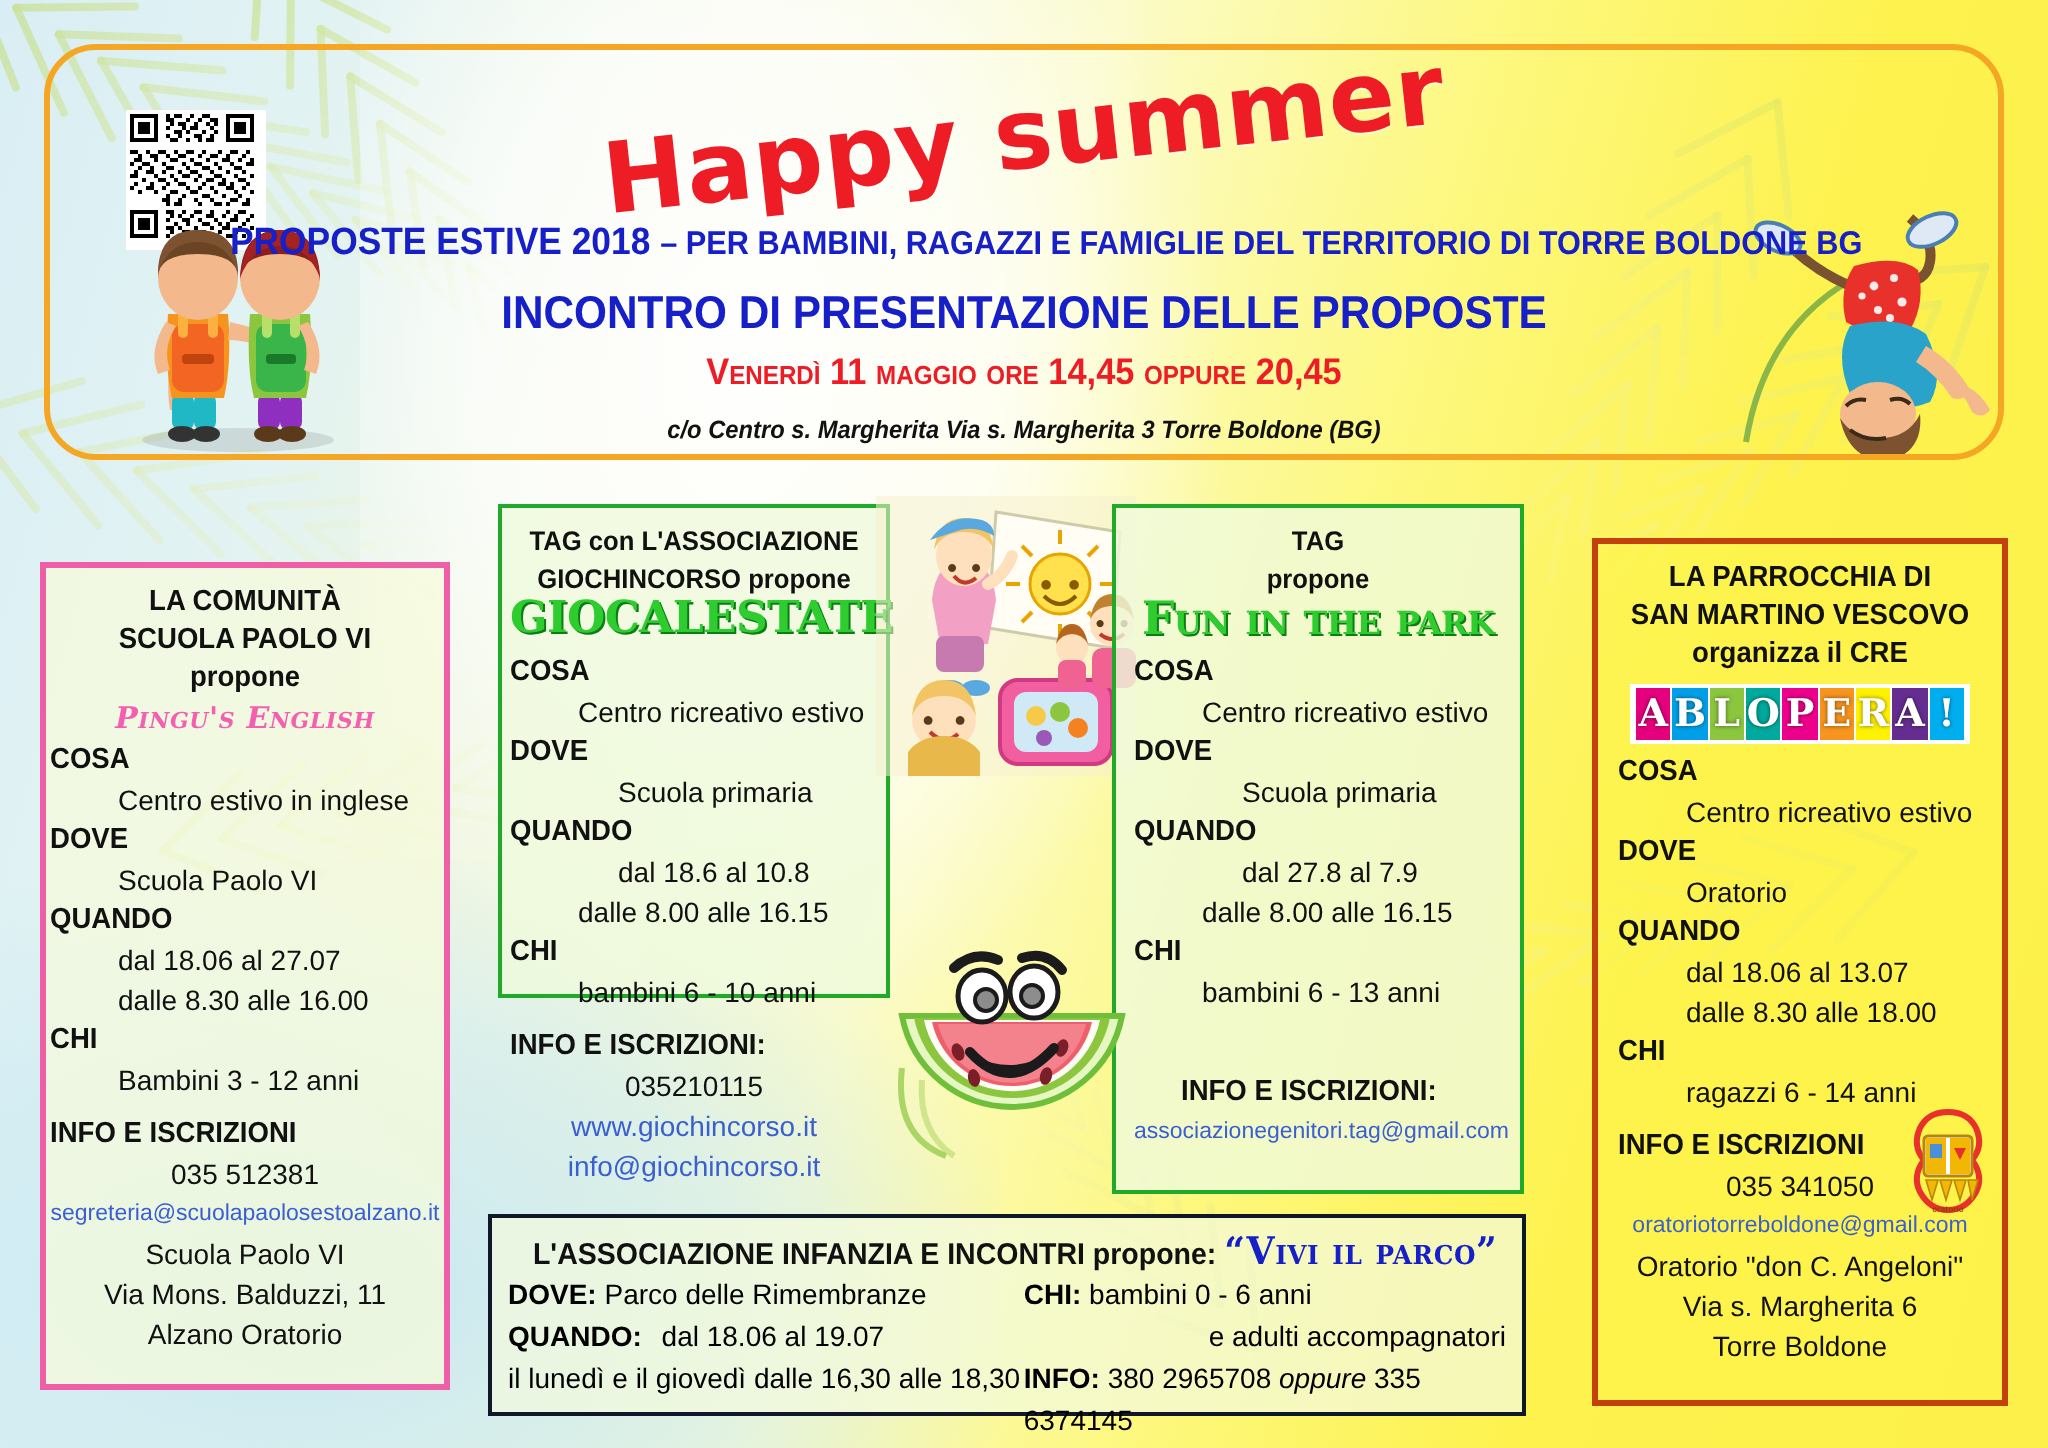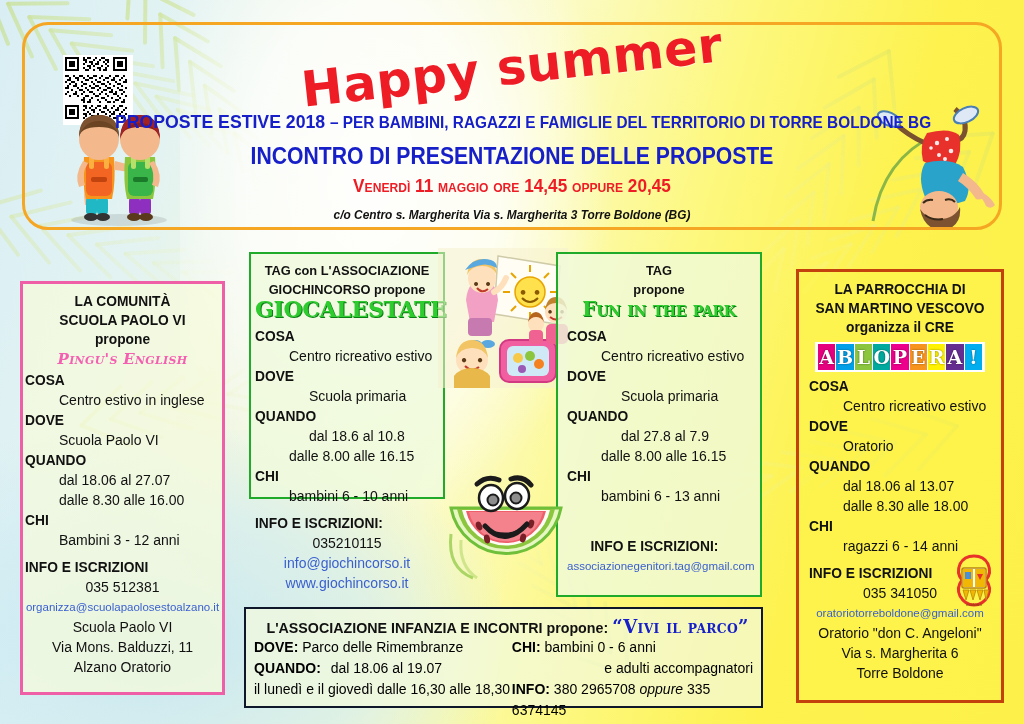--- a/index.html
+++ b/index.html
@@ -63,21 +63,21 @@
 
   .c-head{text-align:center;font-family:"Liberation Sans", sans-serif;
     font-weight:700;color:#111;font-size:14.5px;line-height:19px;transform:scaleX(.95);}
   .c-head.small{font-size:13.5px;}
   .brand{text-align:center;font-weight:700;line-height:21px;}
   .brand-pink{color:#f45fb2;font-family:"DejaVu Serif", serif;font-size:15px;
     font-style:italic;font-variant:small-caps;letter-spacing:.3px;}
   .brand-green{color:#2ecc2e;font-family:"DejaVu Serif", serif;font-size:22px;
     font-weight:700;font-variant:small-caps;letter-spacing:-.3px;
     text-shadow:1px 1px 0 #0a7d15;}
-  .brand-green.sm{font-size:20px;}
+  .brand-green.sm{font-size:23px;}
 
   .lbl{font-family:"Liberation Sans", sans-serif;font-weight:700;color:#111;
     font-size:14.5px;line-height:20px;transform:scaleX(.95);transform-origin:left center;}
   .val{font-family:"Liberation Sans", sans-serif;font-weight:400;color:#111;
     font-size:14px;line-height:20px;}
   .val.c{text-align:center;}
   .val.i1{padding-left:34px;}
   .val.i2{padding-left:54px;}
   .mail{color:#3a5fd0;}
   .mail.small{font-size:11.5px;}
@@ -446,21 +446,21 @@
     <div class="lbl">DOVE</div>
     <div class="val i1">Scuola Paolo VI</div>
     <div class="lbl">QUANDO</div>
     <div class="val i1">dal 18.06 al 27.07</div>
     <div class="val i1">dalle 8.30 alle 16.00</div>
     <div class="lbl">CHI</div>
     <div class="val i1">Bambini 3 - 12 anni</div>
     <div class="gap"></div>
     <div class="lbl">INFO E ISCRIZIONI</div>
     <div class="val c">035 512381</div>
-    <div class="val c mail small">organizza@scuolapaolosestoalzano.it</div>
+    <div class="val c mail small">segreteria@scuolapaolosestoalzano.it</div>
     <div class="val c">Scuola Paolo VI</div>
     <div class="val c">Via Mons. Balduzzi, 11</div>
     <div class="val c">Alzano Oratorio</div>
   </div>
 
   <div class="card green" style="left:249px;top:252px;width:196px;height:247px;padding:7px 4px;">
     <div class="c-head small">TAG con L'ASSOCIAZIONE</div>
     <div class="c-head small">GIOCHINCORSO propone</div>
     <div class="brand brand-green">GIOCALESTATE</div>
     <div style="height:6px"></div>
@@ -469,22 +469,22 @@
     <div class="lbl">DOVE</div>
     <div class="val i2">Scuola primaria</div>
     <div class="lbl">QUANDO</div>
     <div class="val i2">dal 18.6 al 10.8</div>
     <div class="val i1">dalle 8.00 alle 16.15</div>
     <div class="lbl">CHI</div>
     <div class="val i1">bambini 6 - 10 anni</div>
     <div class="gap"></div>
     <div class="lbl">INFO E ISCRIZIONI:</div>
     <div class="val c">035210115</div>
+    <div class="val c mail">www.giochincorso.it</div>
     <div class="val c mail">info@giochincorso.it</div>
-    <div class="val c mail">www.giochincorso.it</div>
   </div>
 
   <svg class="illu" style="left:438px;top:248px;width:130px;height:140px" viewBox="0 0 130 140">
     <rect x="0" y="0" width="130" height="140" fill="#f6f1cf" opacity=".55"></rect>
 
     <path d="M60 8 L122 18 L118 76 L56 66 Z" fill="#fffdf4" stroke="#cfcaa8" stroke-width="1.5"></path>
     <circle cx="92" cy="44" r="15" fill="#ffe14d" stroke="#e8a400" stroke-width="1.5"></circle>
     <g stroke="#e8a400" stroke-width="2">
       <path d="M92 24 v-7 M92 64 v7 M72 44 h-7 M112 44 h7 M78 30 l-5 -5 M106 58 l5 5 M106 30 l5 -5 M78 58 l-5 5"></path>
     </g>

